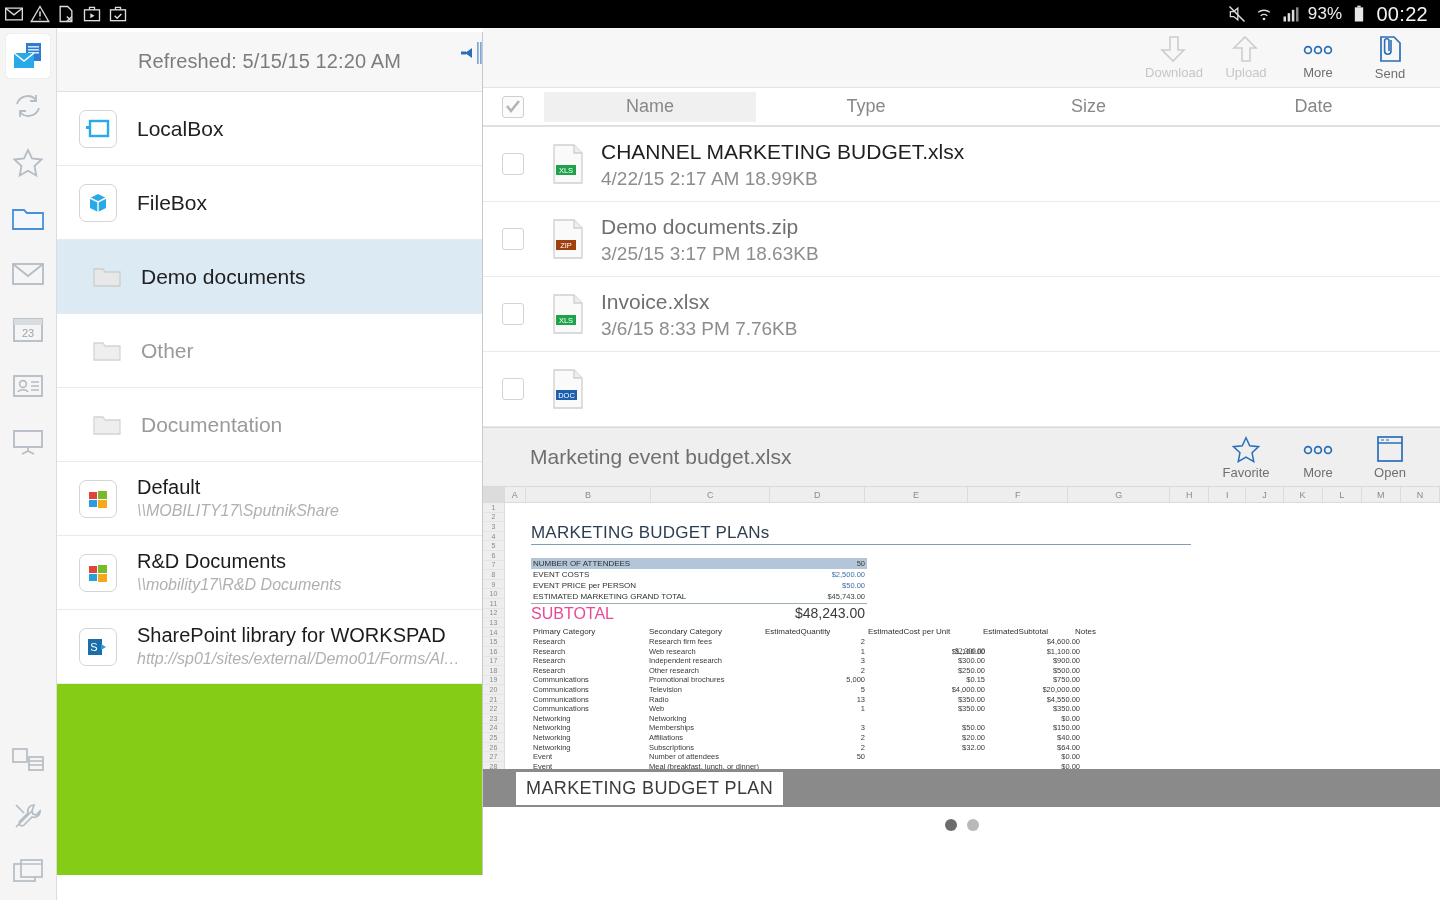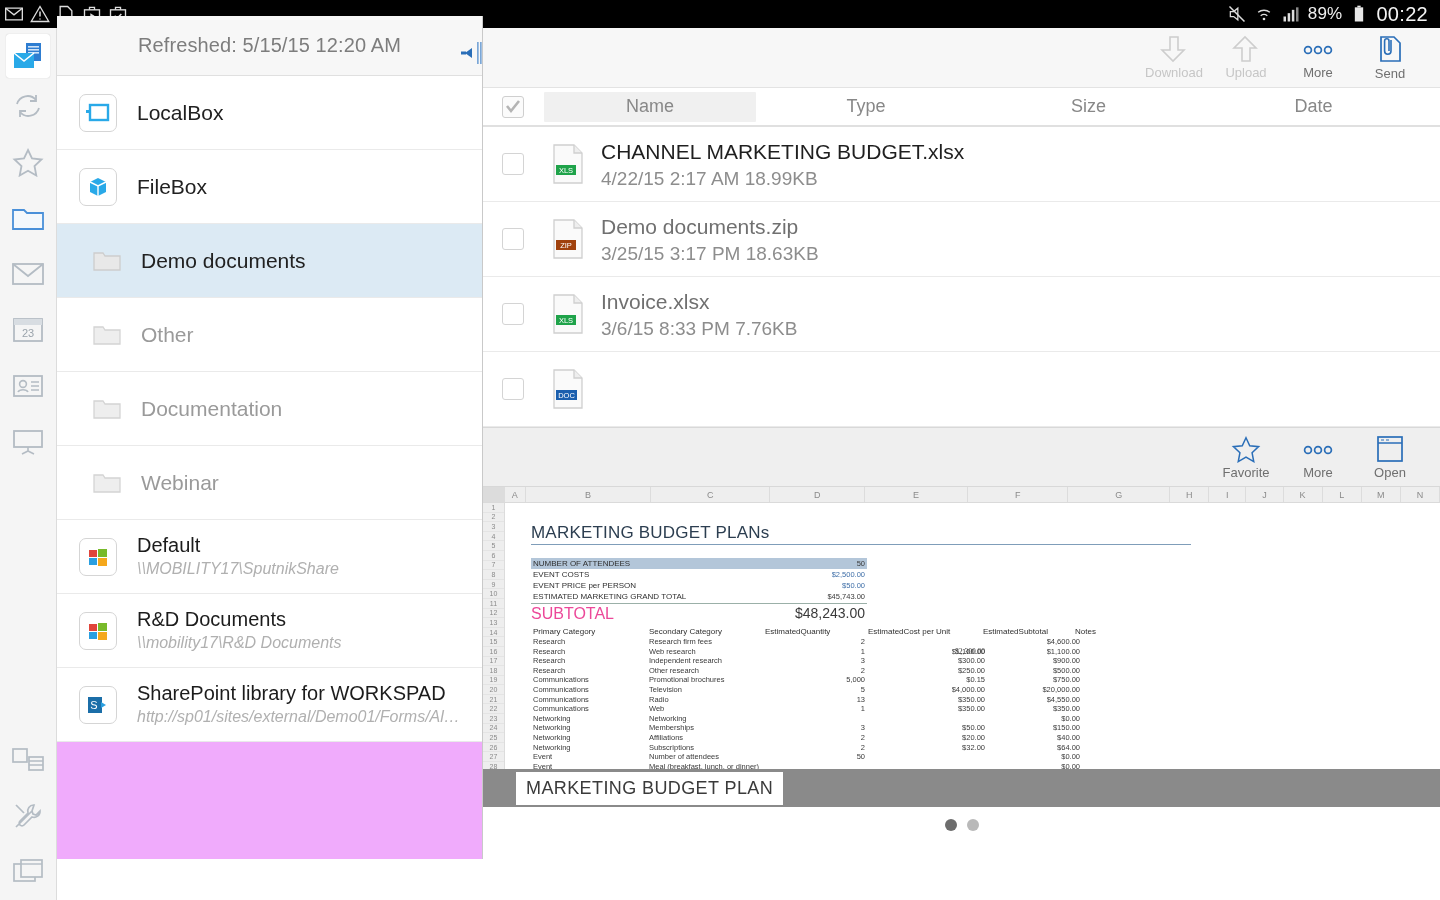--- a/index.html
+++ b/index.html
@@ -33,22 +33,22 @@
     border-radius: 3px; display: flex; align-items: center; justify-content: center;
     box-shadow: 0 0 1px rgba(0,0,0,.25);
   }
   .rail-btn {
     width: 57px; height: 56px; display: flex; align-items: center; justify-content: center;
   }
   .rail-gap { flex: 1 1 auto; }
 
   
   .sidebar {
-    position: absolute; top: 16px; left: 57px; width: 426px; height: 843px;
-    background: #f0abfc; border-right: 1px solid #c9c9c9;
+    position: absolute; top: 32px; left: 57px; width: 426px; height: 843px;
+    background: #84cc16; border-right: 1px solid #c9c9c9;
   }
   .sb-head {
     height: 60px; background: #f7f7f7; border-bottom: 1px solid #e0e0e0;
     display: flex; align-items: center; justify-content: center;
     position: relative;
   }
   .refreshed { font-size: 20px; color: #7d7d7d; letter-spacing: .1px; }
   .sidebar-list { height: 812px; overflow: hidden; }
   .sb-item {
     height: 74px; display: flex; align-items: center; padding-left: 22px;
@@ -206,21 +206,21 @@
       <svg class="sb-ico" viewBox="0 0 24 24">
           <path d="M5 10a11 11 0 0114 0M8 14a6.5 6.5 0 018 0" fill="none" stroke="#ddd" stroke-width="1.6"></path>
           <circle cx="12" cy="18" r="1.6" fill="#ddd"></circle>
         </svg>
       <svg class="sb-ico" viewBox="0 0 24 24">
           <rect x="3" y="15" width="3" height="6" fill="#ddd"></rect>
           <rect x="8" y="11" width="3" height="10" fill="#ddd"></rect>
           <rect x="13" y="7" width="3" height="14" fill="#ddd"></rect>
           <rect x="18" y="4" width="3" height="17" fill="#8a8a8a"></rect>
         </svg>
-      <span class="sb-batt">89%</span>
+      <span class="sb-batt">93%</span>
       <svg class="sb-ico" viewBox="0 0 24 24">
           <rect x="7" y="4" width="10" height="17" fill="#e8e8e8"></rect>
           <rect x="10" y="2" width="4" height="2" fill="#e8e8e8"></rect>
         </svg>
       <span class="sb-clock">00:22</span>
     </div>
   </div>
 
   <div class="rail">
     <div class="rail-app">
@@ -339,26 +339,20 @@
         <span class="sb-label muted">Other</span>
       </div>
 
       <div class="sb-item sub">
         <svg class="folder-ic" viewBox="0 0 28 22">
             <path d="M1 3h9l2 3h15v14H1z" fill="#eeeeee" stroke="#d4d4d4" stroke-width="1.3"></path>
           </svg>
         <span class="sb-label muted">Documentation</span>
       </div>
 
-      <div class="sb-item sub">
-        <svg class="folder-ic" viewBox="0 0 28 22">
-            <path d="M1 3h9l2 3h15v14H1z" fill="#eeeeee" stroke="#d4d4d4" stroke-width="1.3"></path>
-          </svg>
-        <span class="sb-label muted">Webinar</span>
-      </div>
 
       <div class="sb-item">
         <div class="sb-ic-box">
           <svg width="24" height="22" viewBox="0 0 24 22">
               <rect x="3" y="4" width="8" height="7" fill="#e0453b"></rect>
               <rect x="12" y="3" width="9" height="8" fill="#78ba2a"></rect>
               <rect x="3" y="12" width="8" height="7" fill="#2a9fe0"></rect>
               <rect x="12" y="12" width="9" height="8" fill="#f5a81c"></rect>
             </svg>
         </div>
@@ -502,20 +496,21 @@
       <div class="chk"></div>
       <svg class="file-ic" width="34" height="42" viewBox="0 0 34 42">
         <path d="M3 2h20l8 8v30H3z" fill="#fafafa" stroke="#cfcfcf" stroke-width="1.3"></path>
           <path d="M23 2v8h8" fill="#eee" stroke="#cfcfcf" stroke-width="1.3"></path>
         <rect x="5" y="22" width="21" height="10" fill="#1b5fae"></rect>
           <text x="15.5" y="30" font-size="7.5" fill="#fff" text-anchor="middle" font-family="Liberation Sans, sans-serif">DOC</text>
       </svg>
     </div>
 
     <div class="prev-bar">
+      <span class="prev-name">Marketing event budget.xlsx</span>
       <div class="prev-actions">
         <div class="tb-btn">
           <svg width="30" height="28" viewBox="0 0 32 30">
               <path d="M16 3l4 8.5 9.5 1-7 6.5 1.8 9.5L16 23.8 7.7 28.5 9.5 19 2.5 12.5l9.5-1z" fill="none" stroke="#2a6eb8" stroke-width="1.6"></path>
             </svg>
           <span class="tb-lbl">Favorite</span>
         </div>
         <div class="tb-btn">
           <svg width="40" height="28" viewBox="0 0 40 28">
               <circle cx="10" cy="15" r="3.4" fill="none" stroke="#2a6eb8" stroke-width="1.7"></circle>

